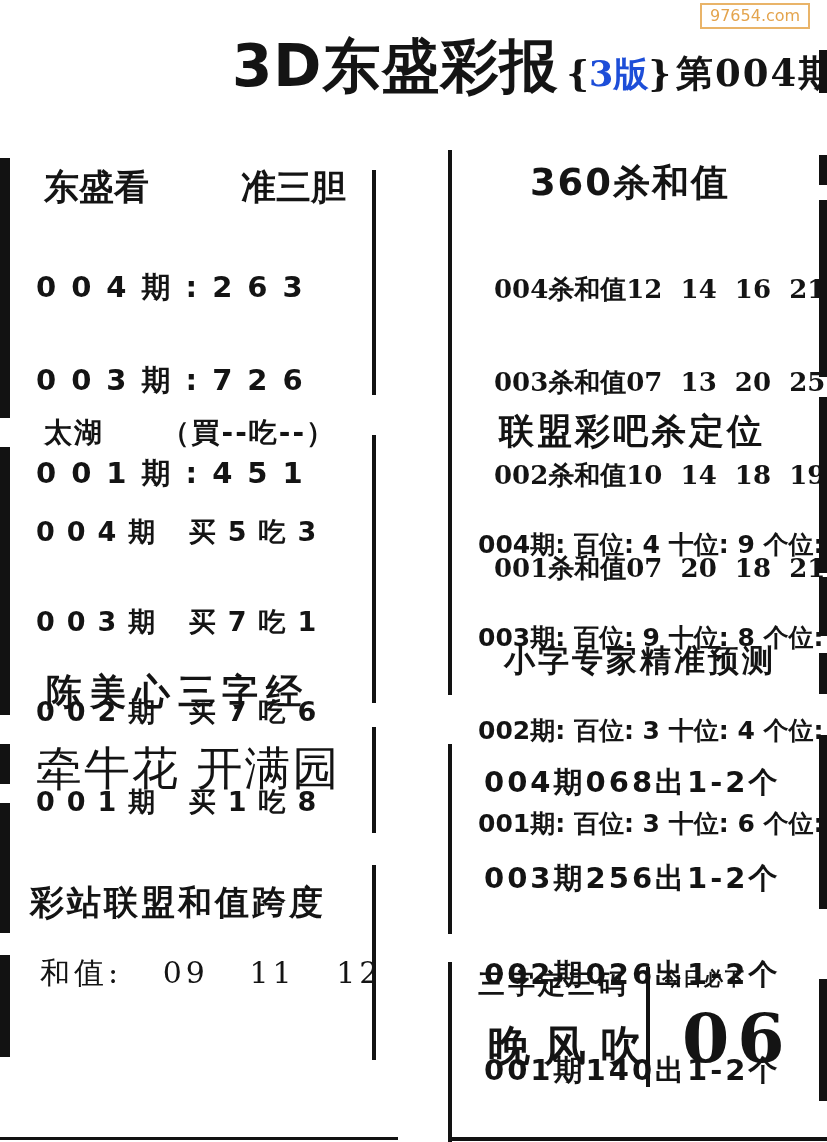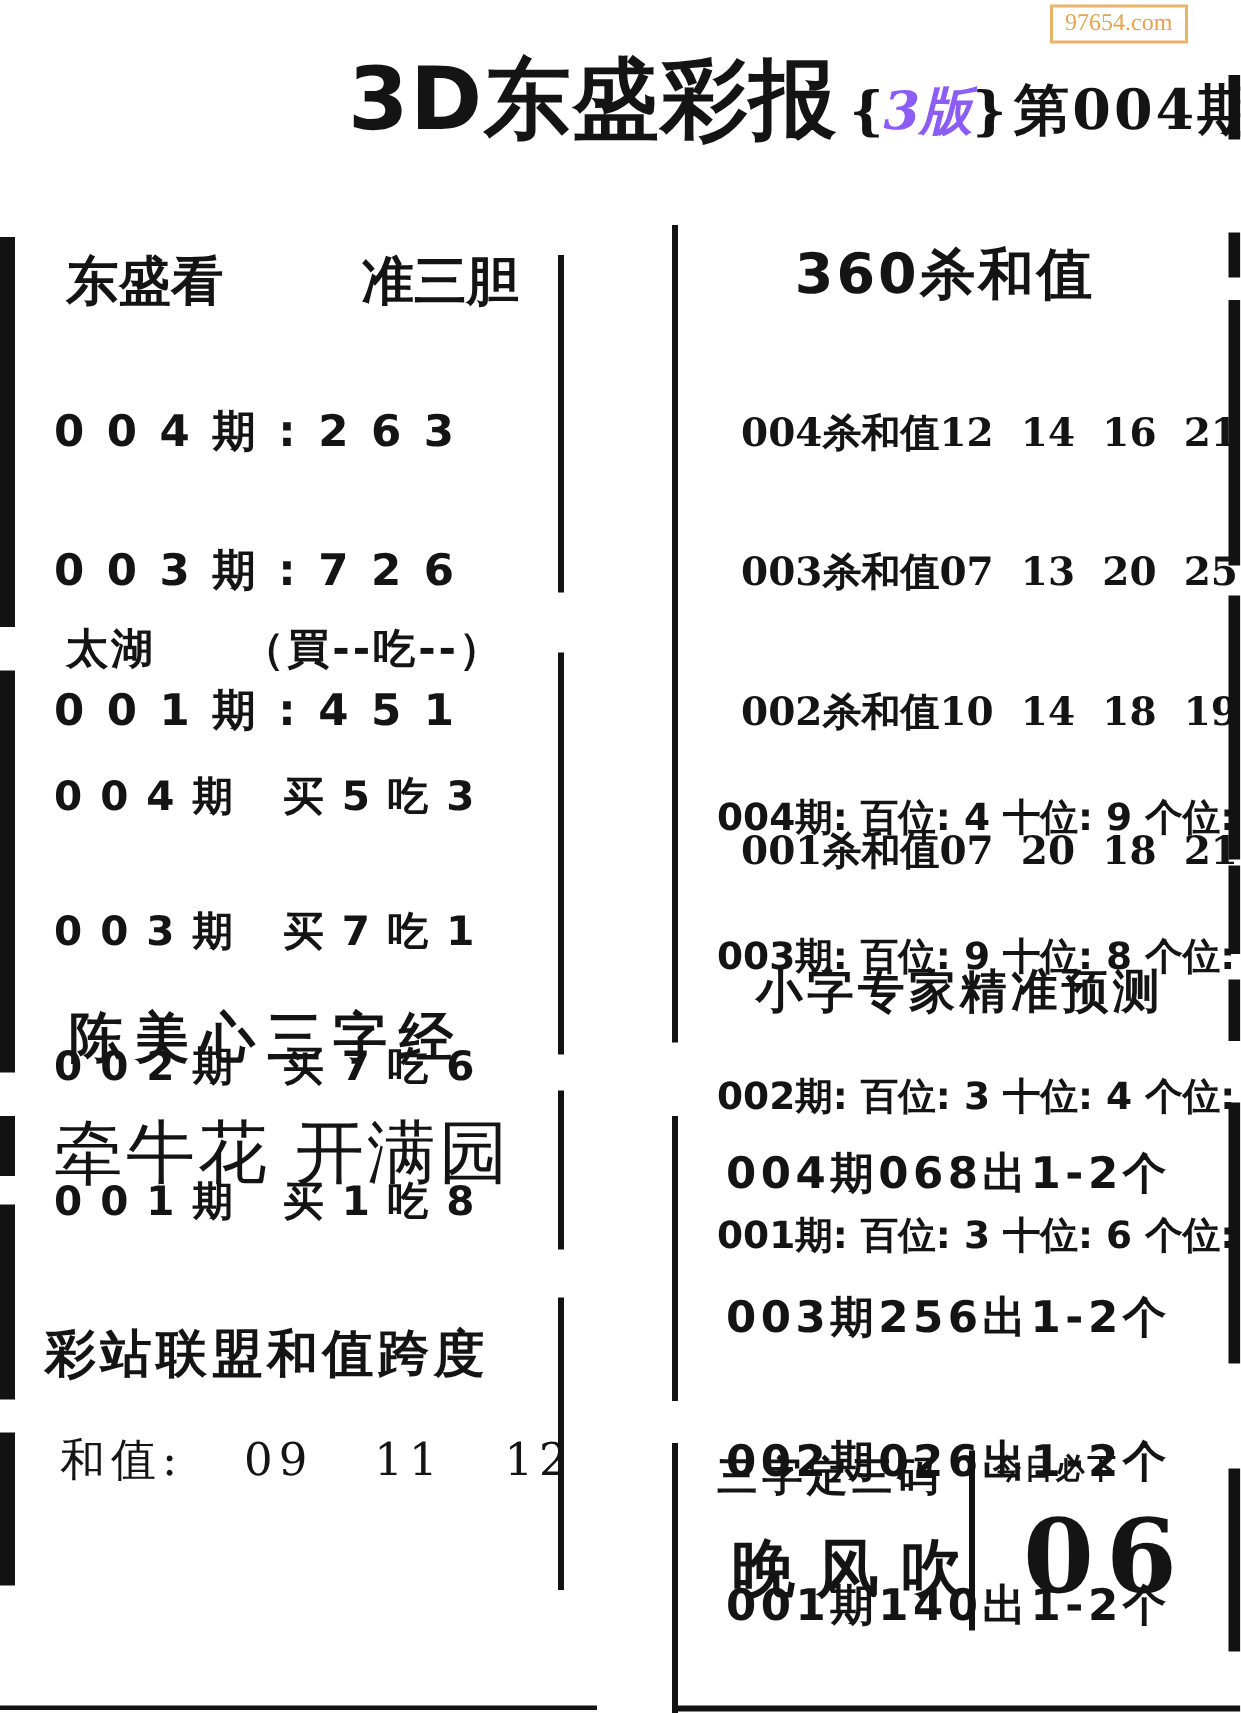--- a/index.html
+++ b/index.html
@@ -9,28 +9,28 @@
     font-family:"DejaVu Sans","Liberation Sans",sans-serif;
   }
   .serif { font-family:"DejaVu Serif","Liberation Serif",serif; }
   .pre { white-space:pre; }
   .abs { position:absolute;font-weight:bold; }
   .bar { position:absolute; background:#121212; }
 
   
   .watermark {
     position:absolute; left:700px; top:3px; padding:0 8px;
-    border:2px solid #e9b469; color:#e4a44d; font-size:16px; line-height:22px;font-family:Liberation Serif, serif;
+    border:2px solid #e9b469; color:#e4a44d; font-size:16px; line-height:22px;
   }
 
   
   .masthead { position:absolute; left:232px; top:28px; display:flex; align-items:baseline; white-space:nowrap; }
   .masthead .title { font-size:58px; font-weight:900; letter-spacing:1px; }
   .masthead .edition { font-family:"DejaVu Serif",serif; font-size:35px; font-weight:700; margin-left:8px; }
-  .masthead .edition .red { color:#8b5cf6;font-style:italic; }
+  .masthead .edition .red { color:#1d4ed8; }
   .masthead .issue { font-family:"DejaVu Serif",serif; font-size:37px; font-weight:700; margin-left:5px; letter-spacing:2px; }
 
   
   .ds-header { left:44px; top:164px; width:302px; display:flex; justify-content:space-between;
                font-size:35px; font-weight:900; }
   .ds-rows   { left:36px; top:210px; font-size:29px; font-weight:700; line-height:31px; letter-spacing:15px; }
   .th-header { left:44px; top:414px; width:292px; display:flex; justify-content:space-between;
                font-size:28px; font-weight:700; letter-spacing:2px; }
   .th-rows   { left:36px; top:457px; font-size:27px; font-weight:600; line-height:30px; letter-spacing:12px; }
   .szj-title { left:46px; top:668px; font-size:36px; font-weight:700; letter-spacing:8px; }
@@ -93,20 +93,21 @@
   <div class="abs hz-row serif pre">和值:   09   11   12</div>
 
   <div class="abs s360-title">360杀和值</div>
   <div class="abs s360-rows serif pre">
     <div>004杀和值12  14  16  21</div>
     <div>003杀和值07  13  20  25</div>
     <div>002杀和值10  14  18  19</div>
     <div>001杀和值07  20  18  21</div>
   </div>
 
+  <div class="abs lm-title serif">联盟彩吧杀定位</div>
   <div class="abs lm-rows pre">
     <div>004期: 百位: 4 十位: 9 个位: 7</div>
     <div>003期: 百位: 9 十位: 8 个位: 0</div>
     <div>002期: 百位: 3 十位: 4 个位: 1</div>
     <div>001期: 百位: 3 十位: 6 个位: 9</div>
   </div>
 
   <div class="abs xz-title serif">小字专家精准预测</div>
   <div class="abs xz-rows pre">
     <div>004期068出1-2个</div>

